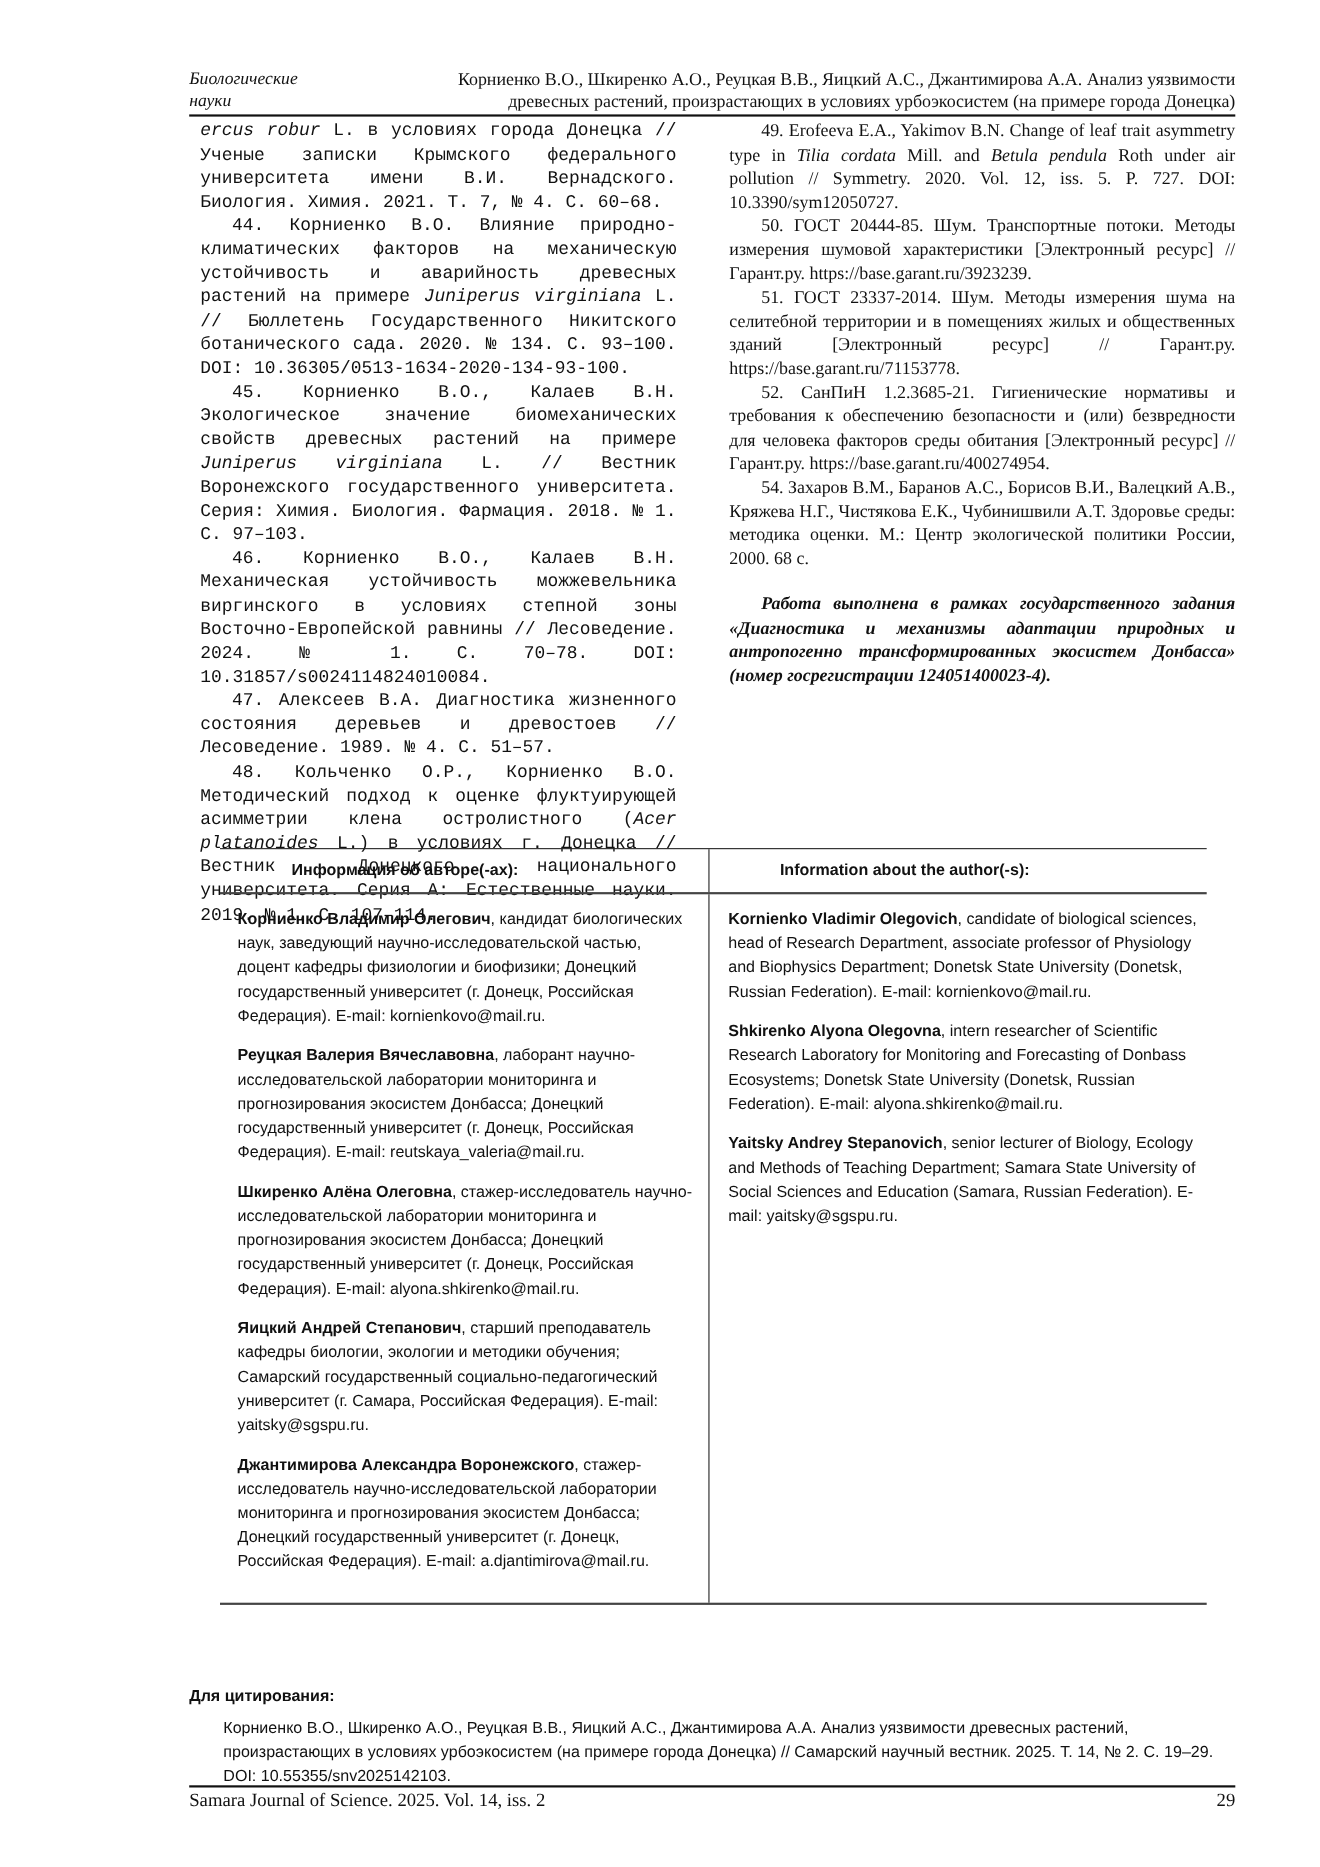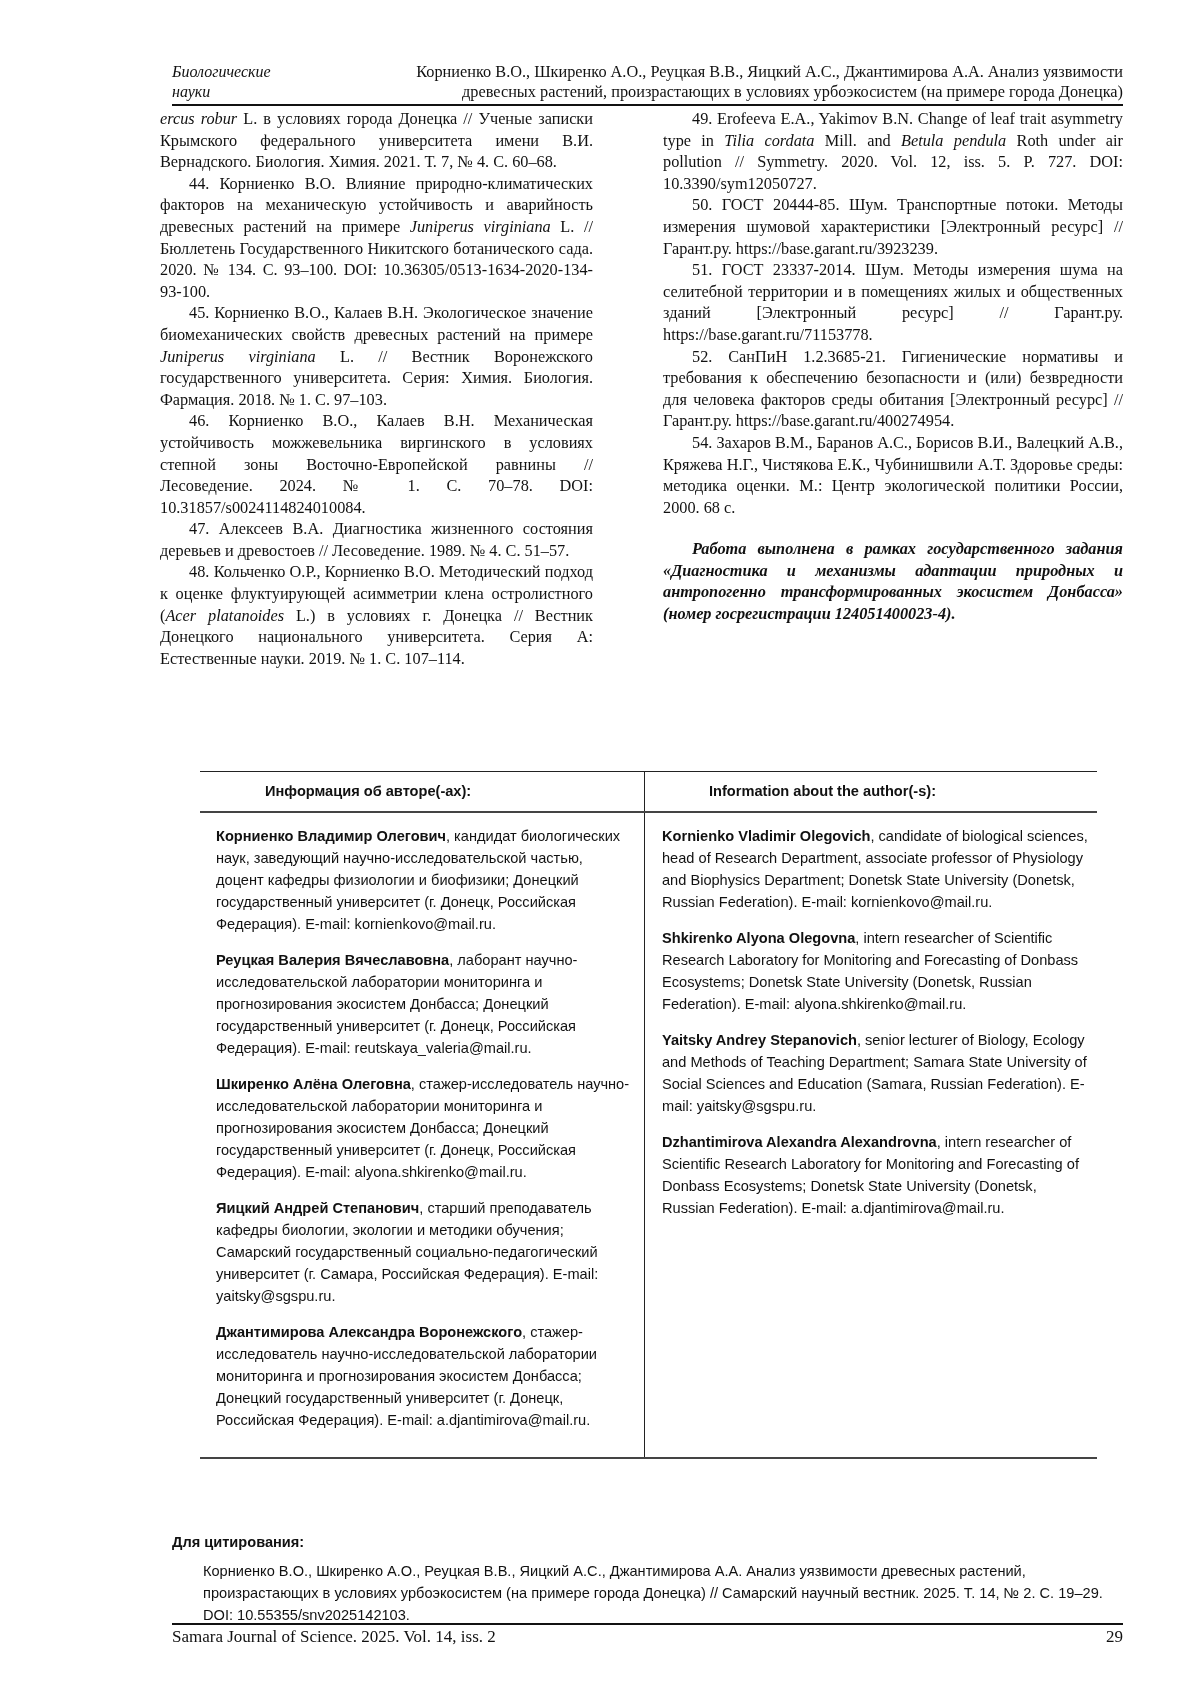--- a/index.html
+++ b/index.html
@@ -8,21 +8,21 @@
   .sans { font-family: Liberation Sans, sans-serif; }
 
   
   .running-header { position: absolute; left: 172px; top: 62px; width: 951px; height: 42px; border-bottom: 2px solid #111; }
   .rh-section { position: absolute; left: 0; top: 0; width: 140px; font-style: italic; font-size: 16px; line-height: 20px; }
   .rh-title { position: absolute; left: 155px; right: 0; top: 0; font-size: 16.3px; line-height: 20px; text-align: right; }
   .rh-title span { display: block; }
 
   
   .refs { position: absolute; top: 108px; font-size: 16.3px; line-height: 21.6px; text-align: justify; }
-  .refs.left { left: 160px; width: 433px; }
+  .refs.left { left: 182px; width: 433px; font-family: Liberation Mono, monospace; }
   .refs.right { left: 663px; width: 460px; }
   .ref { margin: 0; text-indent: 29px; }
   .ref.cont { text-indent: 0; }
   .ref i { font-style: italic; }
   .funding { margin-top: 20px; font-weight: bold; font-style: italic; text-indent: 29px; line-height: 21.6px; }
 
   
   .author-table { position: absolute; left: 200px; top: 771px; width: 897px; border-top: 1.5px solid #222; border-bottom: 2px solid #444; }
   .at-head { display: flex; border-bottom: 2px solid #444; height: 39px; }
   .at-head div { font-weight: bold; font-size: 14.6px; line-height: 39px; }
@@ -86,21 +86,20 @@
         <p class="entry"><b>Корниенко Владимир Олегович</b><span>, кандидат биологических наук, заведующий научно-исследовательской частью, доцент кафедры физиологии и биофизики; Донецкий государственный университет (г. Донецк, Российская Федерация). E-mail: kornienkovo@mail.ru.</span></p>
         <p class="entry"><b>Реуцкая Валерия Вячеславовна</b><span>, лаборант научно-исследовательской лаборатории мониторинга и прогнозирования экосистем Донбасса; Донецкий государственный университет (г. Донецк, Российская Федерация). E-mail: reutskaya_valeria@mail.ru.</span></p>
         <p class="entry"><b>Шкиренко Алёна Олеговна</b><span>, стажер-исследователь научно-исследовательской лаборатории мониторинга и прогнозирования экосистем Донбасса; Донецкий государственный университет (г. Донецк, Российская Федерация). E-mail: alyona.shkirenko@mail.ru.</span></p>
         <p class="entry"><b>Яицкий Андрей Степанович</b><span>, старший преподаватель кафедры биологии, экологии и методики обучения; Самарский государственный социально-педагогический университет (г. Самара, Российская Федерация). E-mail: yaitsky@sgspu.ru.</span></p>
         <p class="entry"><b>Джантимирова Александра Воронежского</b><span>, стажер-исследователь научно-исследовательской лаборатории мониторинга и прогнозирования экосистем Донбасса; Донецкий государственный университет (г. Донецк, Российская Федерация). E-mail: a.djantimirova@mail.ru.</span></p>
       </div>
     <div class="at-col en" id="authors-en">
         <p class="entry"><b>Kornienko Vladimir Olegovich</b><span>, candidate of biological sciences, head of Research Department, associate professor of Physiology and Biophysics Department; Donetsk State University (Donetsk, Russian Federation). E-mail: kornienkovo@mail.ru.</span></p>
         <p class="entry"><b>Shkirenko Alyona Olegovna</b><span>, intern researcher of Scientific Research Laboratory for Monitoring and Forecasting of Donbass Ecosystems; Donetsk State University (Donetsk, Russian Federation). E-mail: alyona.shkirenko@mail.ru.</span></p>
         <p class="entry"><b>Yaitsky Andrey Stepanovich</b><span>, senior lecturer of Biology, Ecology and Methods of Teaching Department; Samara State University of Social Sciences and Education (Samara, Russian Federation). E-mail: yaitsky@sgspu.ru.</span></p>
-        <p class="entry"><b>Dzhantimirova Alexandra Alexandrovna</b><span>, intern researcher of Scientific Research Laboratory for Monitoring and Forecasting of Donbass Ecosystems; Donetsk State University (Donetsk, Russian Federation). E-mail: a.djantimirova@mail.ru.</span></p>
       </div>
   </div>
 </div>
 
 <div class="cite-label sans">Для цитирования:</div>
 <div class="cite-text sans">Корниенко В.О., Шкиренко А.О., Реуцкая В.В., Яицкий А.С., Джантимирова А.А. Анализ уязвимости древесных растений, произрастающих в условиях урбоэкосистем (на примере города Донецка) // Самарский научный вестник. 2025. Т. 14, № 2. С. 19–29. DOI: 10.55355/snv2025142103.</div>
 
 <div class="footer serif">
   <span class="footer-journal">Samara Journal of Science. 2025. Vol. 14, iss. 2</span>
   <span class="footer-page">29</span>

